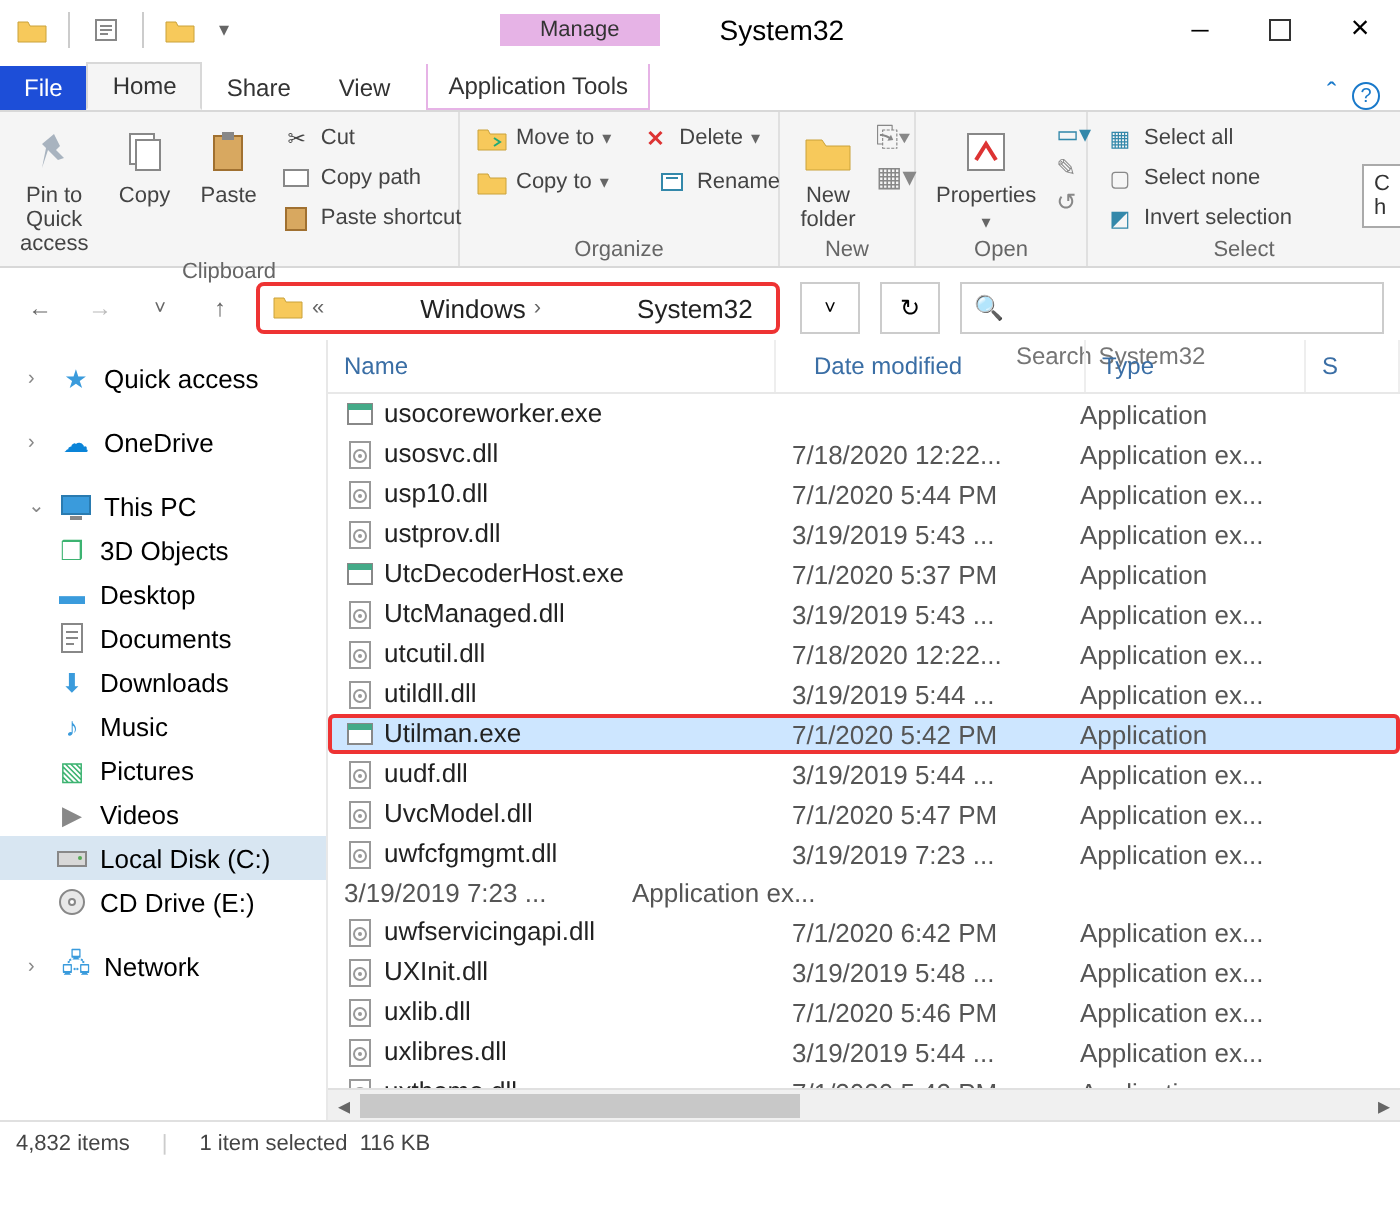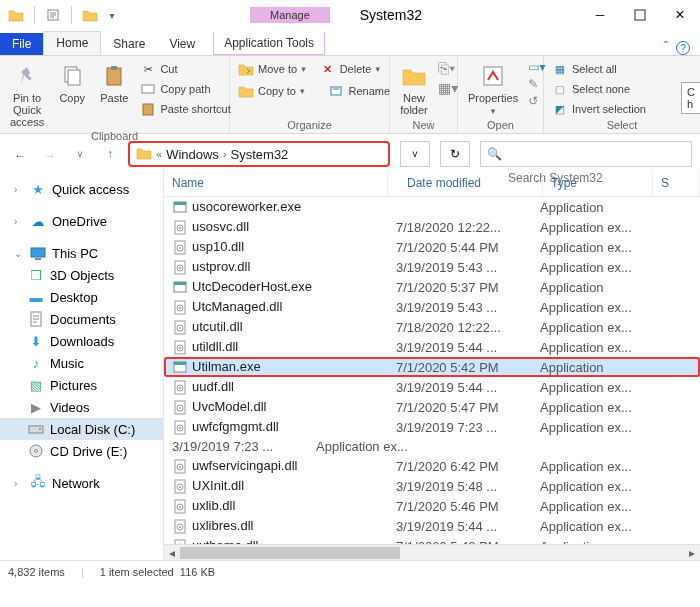--- a/index.html
+++ b/index.html
@@ -29,21 +29,21 @@
 .big-btn { display: flex; flex-direction: column; align-items: center; gap: 2px; font-size: 11px; color: #444; padding: 2px 4px; cursor:pointer; }
 .big-btn .icon { width: 28px; height: 28px; display:flex; align-items:center; justify-content:center; }
 .small-list { display: flex; flex-direction: column; gap: 2px; }
 .small-item { display: flex; align-items: center; gap: 4px; font-size: 11px; color: #444; padding: 1px 2px; white-space:nowrap; cursor:pointer;}
 .small-item .icon { width: 16px; height: 16px; display:flex; align-items:center; justify-content:center; }
 
 .addrbar { height: 32px; display: flex; align-items: center; gap: 6px; padding: 0 8px; margin-top:4px; }
 .nav-btn { width: 24px; height: 24px; border-radius: 3px; display: flex; align-items: center; justify-content: center; color: #666; cursor:pointer; }
 .nav-btn.disabled { color:#bbb; }
 .address-box { flex: 0 0 262px; height: 26px; border: 2.5px solid #e33; border-radius: 4px; display: flex; align-items: center; padding: 0 6px; gap:4px; }
-.crumb { font-size: 13px; color: #222; cursor:pointer; }
+.crumb { font-size: 13px; color: #222; cursor:pointer;margin-left:44px; }
 .chev { color:#666; font-size:11px;}
 .addr-small { width:30px; height:26px; border:1px solid #ccc; display:flex; align-items:center; justify-content:center; cursor:pointer; margin-left:4px;}
 .search-box { flex:1; height:26px; border:1px solid #ccc; display:flex; align-items:center; padding:0 6px; gap:6px; color:#888; margin-left:4px;}
 .search-box input { border:none; outline:none; flex:1; font-size:12px; color:#333;margin-top:48px; }
 
 .main { display: flex; height: 390px; }
 .nav { width: 164px; border-right: 1px solid #e8e8e8; overflow:hidden; padding-top:8px;}
 .nav-item { display:flex; align-items:center; gap:6px; padding:3px 6px 3px 14px; font-size:13px; cursor:pointer; white-space:nowrap;}
 .nav-item.sel { background:#d8e6f2; }
 .nav-item .exp { width:10px; color:#888; font-size:10px;}

